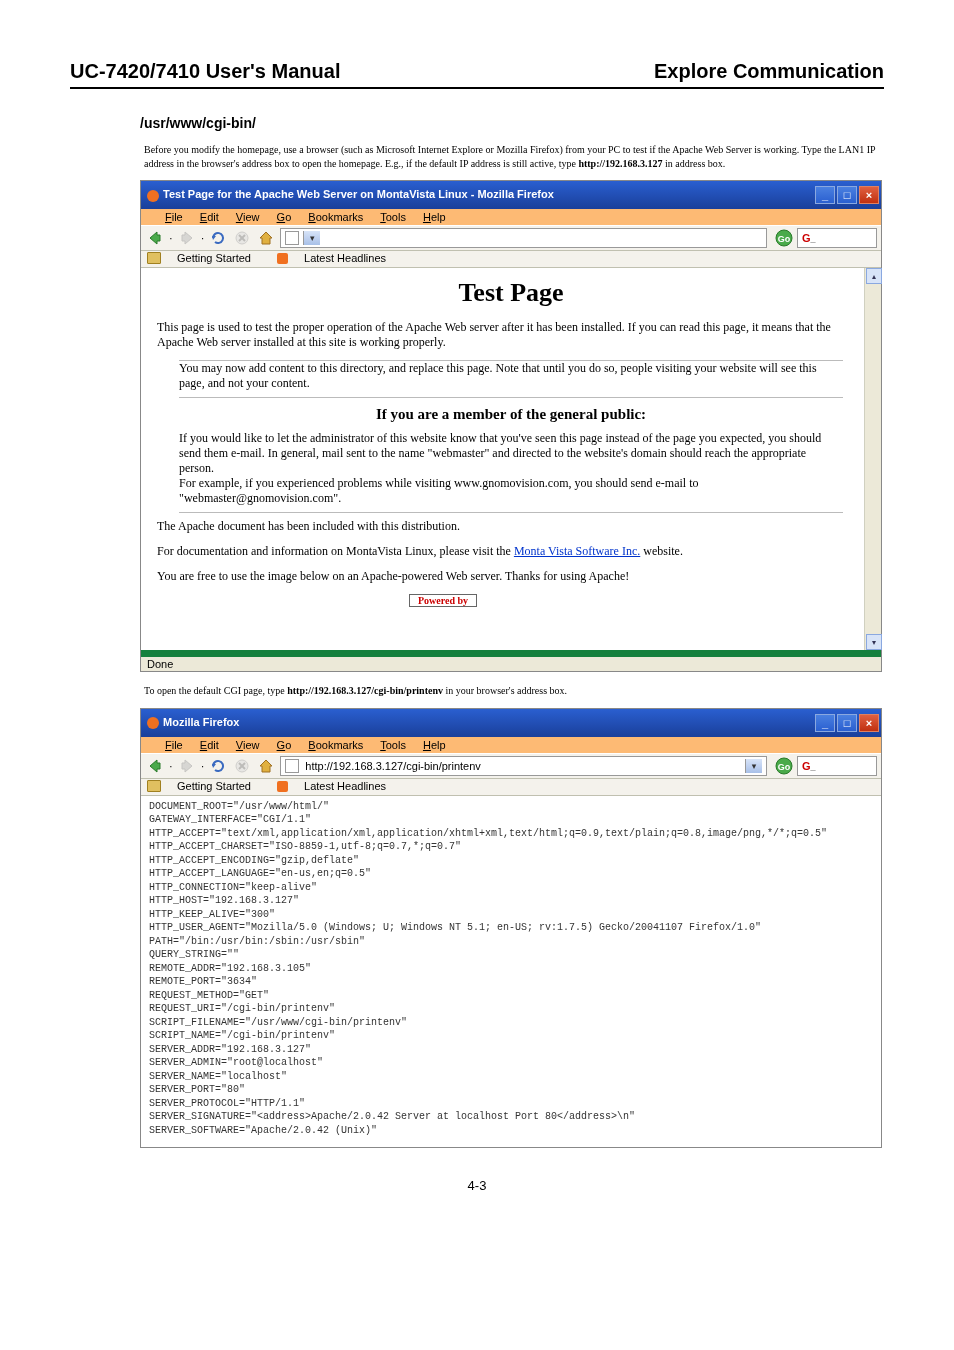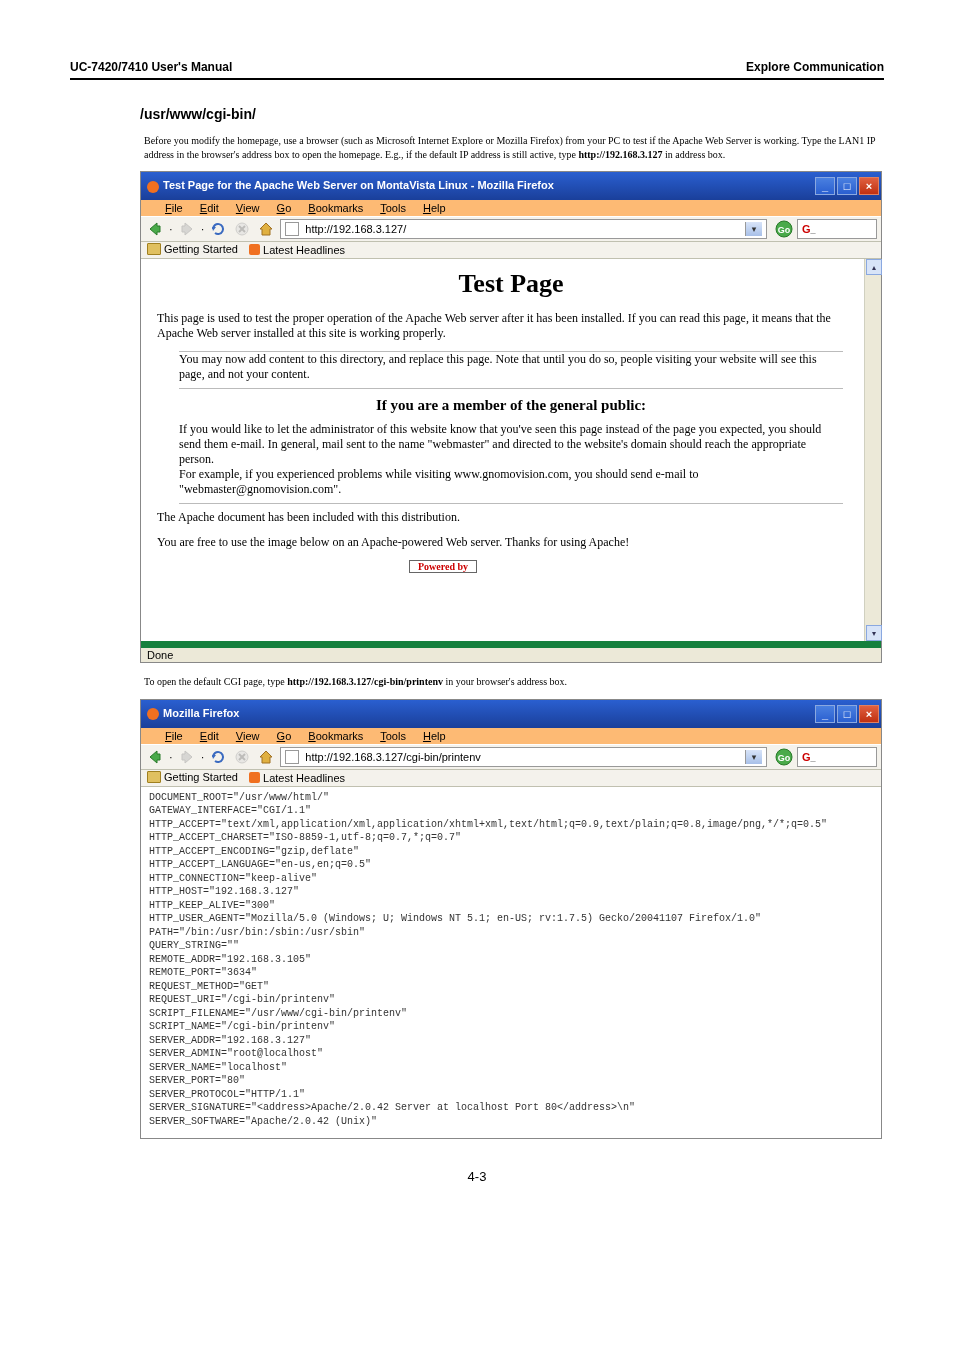--- a/index.html
+++ b/index.html
@@ -13,21 +13,21 @@
   .page {
     padding: 60px 70px 30px 70px;
   }
   .hdr {
     display: flex;
     justify-content: space-between;
     border-bottom: 2.5px solid #000;
     padding-bottom: 4px;
     font-family: Arial, Helvetica, sans-serif;
     font-weight: bold;
-    font-size: 12px;
+    font-size: 20px;
   }
   .section-title {
     font-family: Arial, Helvetica, sans-serif;
     font-weight: bold;
     font-size: 14px;
     margin: 26px 0 12px 70px;
   }
   .body-text {
     margin-left: 74px;
     font-size: 10px;
@@ -152,23 +152,23 @@
     color: #888;
   }
   .bookmarks {
     background: #f4f2ec;
     padding: 1px 6px;
     font-size: 11px;
     border-bottom: 1px solid #c0c0b0;
   }
   .bmk-item {
     display: inline-flex;
-    align-items: flex-start;
-    gap: 3px;
-    margin-right: 8px;
+    align-items: flex-end;
+    gap: 16px;
+    margin-right: 23px;
   }
   .folder-ico {
     width: 12px;
     height: 10px;
     background: #e0c060;
     border: 1px solid #a08020;
     border-radius: 1px;
   }
   .rss-ico {
     width: 11px;
@@ -325,21 +325,20 @@
             <line x1="10" y1="4" x2="4" y2="10" stroke="#888" stroke-width="2"></line>
           </svg>
       </span>
       <span class="tb-ico">
         <svg width="16" height="16" viewBox="0 0 16 16">
             <polygon points="8,2 14,8 12,8 12,14 4,14 4,8 2,8" fill="#e0b040" stroke="#a07020"></polygon>
           </svg>
       </span>
       <div class="urlbox">
         <span class="page-ico"></span>
-        <input value="http://192.168.3.127/" style="">
         <span class="dropdown-arrow">▾</span>
       </div>
       <span class="gobtn">
         <svg width="18" height="18" viewBox="0 0 18 18">
             <circle cx="9" cy="9" r="8" fill="#4aaa4a" stroke="#2a7a2a"></circle>
             <text x="9" y="13" font-size="9" text-anchor="middle" fill="#fff" font-weight="bold">Go</text>
           </svg>
       </span>
       <div class="searchbox">
           <span style="color:#c00;font-weight:bold">G</span>
@@ -364,20 +363,21 @@
       <div class="testpage-h1">Test Page</div>
       <div class="testpage-para">This page is used to test the proper operation of the Apache Web server after it has been installed. If you can read this page, it means that the Apache Web server installed at this site is working properly.</div>
       <hr class="hr-line">
       <div class="indent-box testpage-para">You may now add content to this directory, and replace this page. Note that until you do so, people visiting your website will see this page, and not your content.</div>
       <hr class="hr-line">
       <div class="testpage-h2">If you are a member of the general public:</div>
       <div class="indent-box testpage-para">If you would like to let the administrator of this website know that you've seen this page instead of the page you expected, you should send them e-mail. In general, mail sent to the name "webmaster" and directed to the website's domain should reach the appropriate person.</div>
       <div class="indent-box testpage-para">For example, if you experienced problems while visiting www.gnomovision.com, you should send e-mail to "webmaster@gnomovision.com".</div>
       <hr class="hr-line">
       <div class="testpage-para">The Apache document has been included with this distribution.</div>
+      <div class="testpage-para"><span>For documentation and information on MontaVista Linux, please visit the </span><a class="link">Monta Vista Software Inc.</a><span> website.</span></div>
       <div class="testpage-para">You are free to use the image below on an Apache-powered Web server. Thanks for using Apache!</div>
       <div style="text-align:left"><span class="ap-box">Powered by</span></div>
     </div>
     <div class="statusbar">Done</div>
   </div>
 
   <div class="body-text" style="margin-top:12px">
     <span>To open the default CGI page, type </span><span class="bold">http://192.168.3.127/cgi-bin/printenv</span><span> in your browser's address box.</span>
   </div>
 

